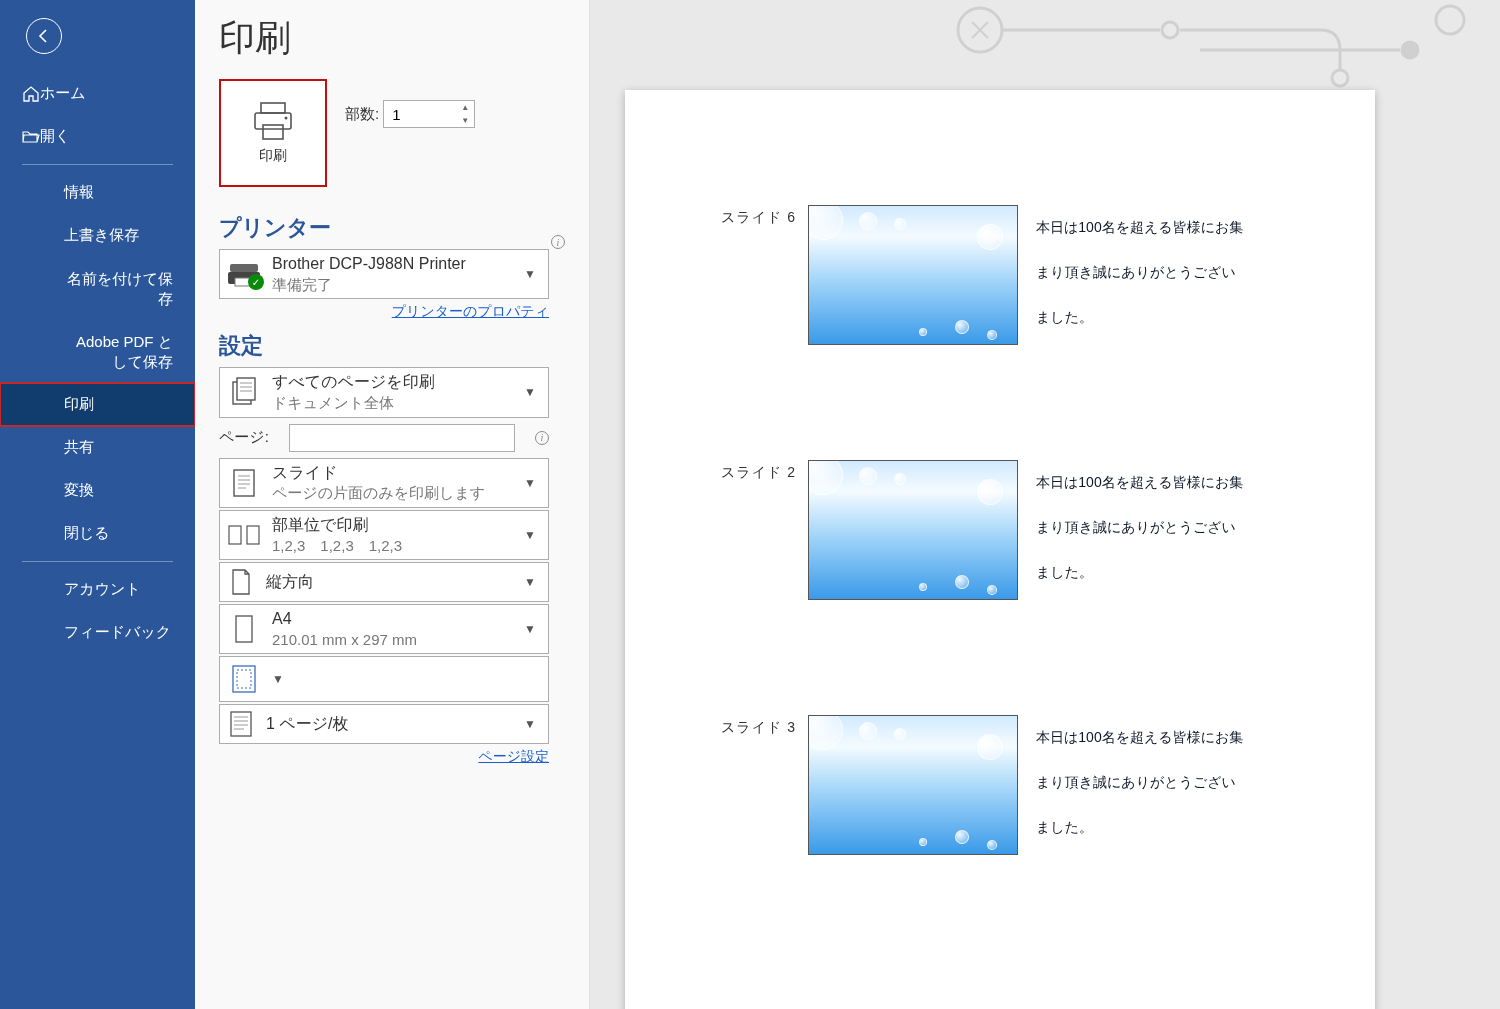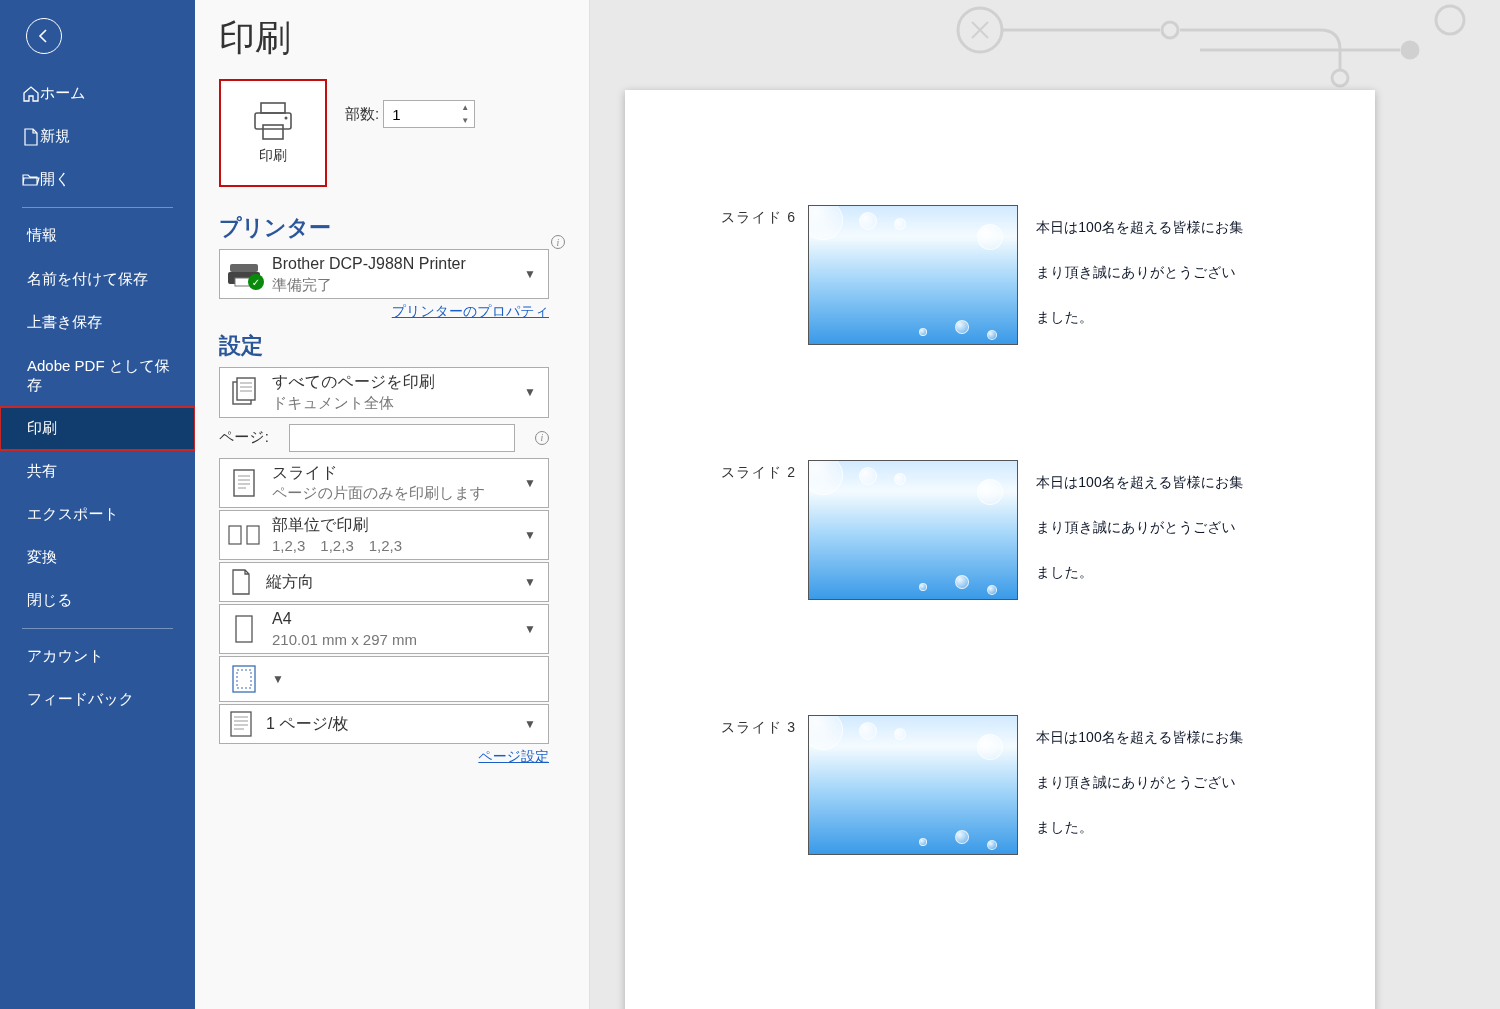--- a/index.html
+++ b/index.html
@@ -3,21 +3,21 @@
 <meta charset="utf-8">
 <style>
 * { margin: 0; padding: 0; box-sizing: border-box; }
 body { font-family: 'Yu Gothic UI', 'Meiryo', sans-serif; font-size: 14px; color: #333; width: 1500px; height: 1009px; overflow: hidden; display: flex; background: #fff; }
 
 .sidebar { width: 195px; background: #2b579a; color: #fff; display: flex; flex-direction: column; padding-top: 18px; flex-shrink: 0; }
 .back-btn { width: 36px; height: 36px; margin-left: 26px; margin-bottom: 18px; border: 1.5px solid #fff; border-radius: 50%; display: flex; align-items: center; justify-content: center; cursor: pointer; }
 .nav-item { display: flex; align-items: center; padding: 12px 22px; gap: 0; cursor: pointer; font-size: 15px; }
 .nav-item.selected { background: #103c6e; outline: 2px solid #c62828; outline-offset: -1px; }
 .nav-item .ico { width: 18px; height: 18px; display: flex; align-items: center; justify-content: center; flex-shrink: 0; }
-.nav-item.noicon { padding-left: 27px; }
+.nav-item.noicon { padding-left: 64px; text-align: right; }
 .nav-divider { border-top: 1px solid rgba(255,255,255,0.35); margin: 6px 22px; }
 
 .settings-pane { width: 395px; padding: 14px 24px 0 24px; background: #f9f9f9; flex-shrink: 0; border-right: 1px solid #e0e0e0; overflow: hidden; }
 .page-title { font-size: 36px; font-weight: 300; color: #333; margin-bottom: 16px; }
 
 .print-row { display: flex; align-items: flex-start; gap: 18px; margin-bottom: 16px; }
 .print-box { width: 108px; height: 108px; border: 2px solid #c30e0e; display: flex; flex-direction: column; align-items: center; justify-content: center; gap: 6px; cursor: pointer; background: #fff; }
 .print-box-label { font-size: 14px; }
 .copies-row { display: flex; align-items: center; gap: 4px; margin-top: 21px; }
 .copies-label { font-size: 15px; }
@@ -71,56 +71,45 @@
   <div class="nav-item">
     <span class="ico">
         <svg width="18" height="18" viewBox="0 0 18 18">
           <path d="M2 8 L9 2 L16 8 V16 H11 V11 H7 V16 H2 Z" fill="none" stroke="#fff" stroke-width="1.3"></path>
         </svg>
       </span>
     <span>ホーム</span>
   </div>
   <div class="nav-item">
     <span class="ico">
-        <svg width="16" height="18" viewBox="0 0 16 18">
-          <path d="M2 1 H10 L14 5 V17 H2 Z M10 1 V5 H14" fill="none" stroke="#fff" stroke-width="1.2"></path>
-        </svg>
-      </span>
-    <span>新規</span>
-  </div>
-  <div class="nav-item">
-    <span class="ico">
         <svg width="18" height="16" viewBox="0 0 18 16">
           <path d="M1 3 H6 L8 5 H15 V13 H1 Z M2 6 H17 L15 13 H1 Z" fill="none" stroke="#fff" stroke-width="1.1"></path>
         </svg>
       </span>
     <span>開く</span>
   </div>
   <div class="nav-divider"></div>
 
   <div class="nav-item noicon">
       <span>情報</span>
     </div>
   <div class="nav-item noicon">
+      <span>上書き保存</span>
+    </div>
+  <div class="nav-item noicon">
       <span style="line-height:1.3;">名前を付けて保存</span>
-    </div>
-  <div class="nav-item noicon">
-      <span>上書き保存</span>
     </div>
   <div class="nav-item noicon">
       <span style="line-height:1.3;">Adobe PDF として保存</span>
     </div>
   <div class="nav-item noicon selected">
       <span>印刷</span>
     </div>
   <div class="nav-item noicon">
       <span>共有</span>
-    </div>
-  <div class="nav-item noicon">
-      <span>エクスポート</span>
     </div>
   <div class="nav-item noicon">
       <span>変換</span>
     </div>
   <div class="nav-item noicon">
       <span>閉じる</span>
     </div>
   <div class="nav-divider"></div>
   <div class="nav-item noicon">
       <span>アカウント</span>

